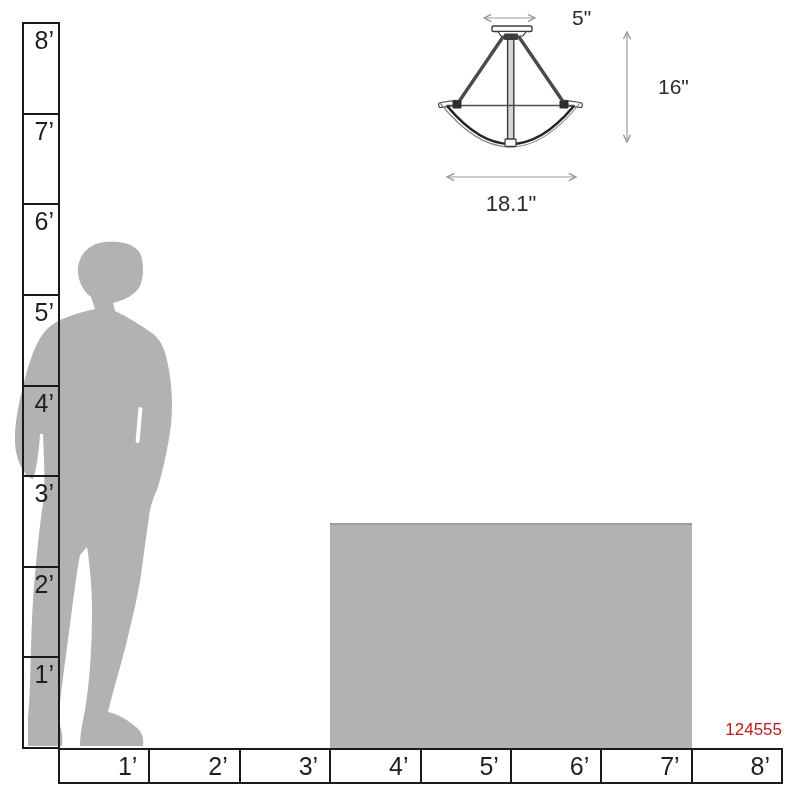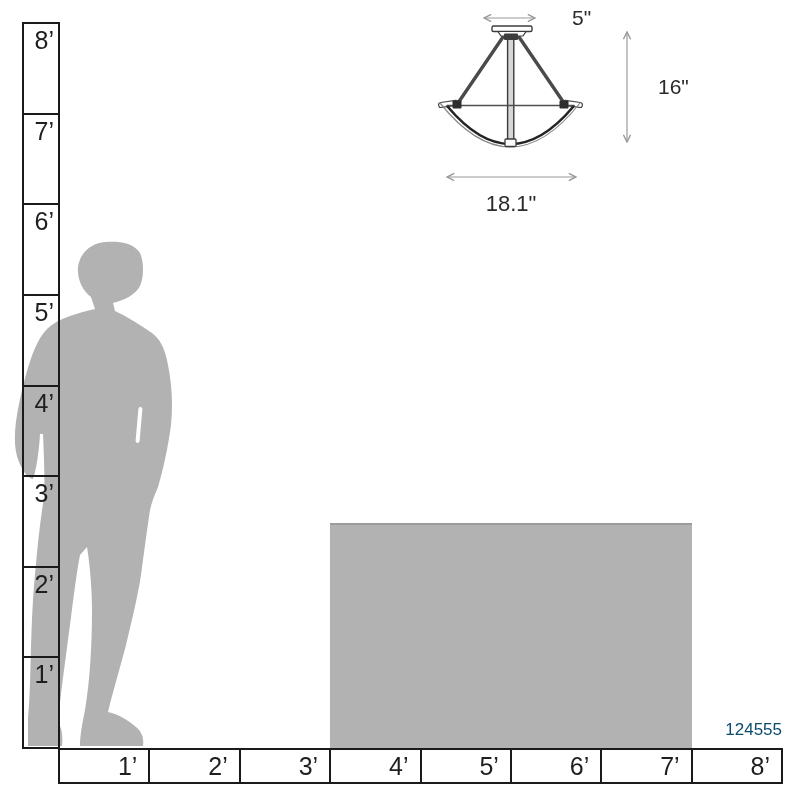--- a/index.html
+++ b/index.html
@@ -35,21 +35,21 @@
     background:#b2b2b2;border-top:2px solid #9c9c9c;box-sizing:border-box;z-index:1;
   }
 
   
   .dim-label{position:absolute;color:#2b2b2b;font-size:21px;line-height:1.1;z-index:4;}
   .dim-canopy{left:572px;top:6px;}
   .dim-height{left:658px;top:75px;}
   .dim-diameter{left:470px;top:192px;width:82px;text-align:center;font-size:22px;}
 
   .product-code{
-    position:absolute;right:18px;top:720px;font-size:17px;color:#0c4a6e;z-index:4;
+    position:absolute;right:18px;top:720px;font-size:17px;color:#b91c1c;z-index:4;
   }
 
   svg{display:block;}
 </style>
 </head>
 <body>
 
 <div class="stage">
 
   <svg class="layer" style="z-index:0" viewBox="0 0 800 800" aria-hidden="true">

